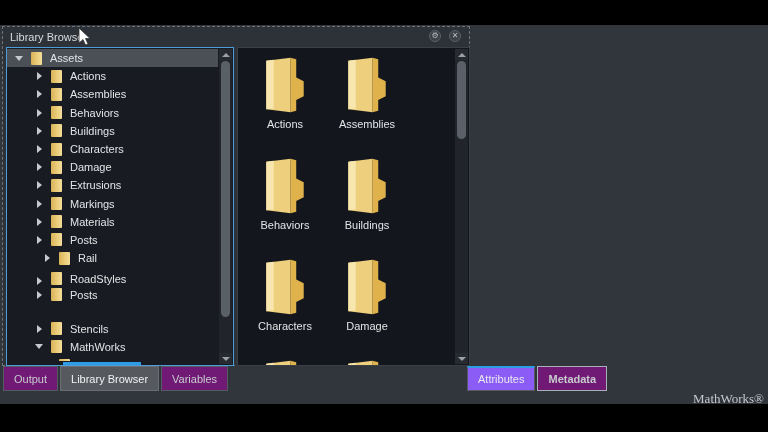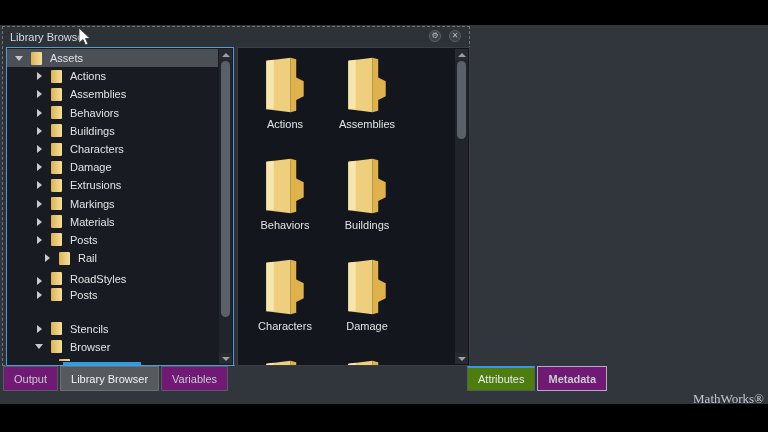--- a/index.html
+++ b/index.html
@@ -50,21 +50,21 @@
   .grid-item { width:82px; display:flex; flex-direction:column; align-items:center; }
   .glabel { font-size:11px; color:#e2e4e6; margin-top:4px; text-align:center; }
 
   
   .tabs-left { position:absolute; left:3px; top:341px; display:flex; gap:2px; }
   .tabs-right { position:absolute; left:467px; top:341px; display:flex; gap:2px; }
   .tab { height:25px; display:flex; align-items:center; justify-content:center;
          font-size:11px; color:#c8cbce; background:#701a75; border:1px solid #565b61;
          padding:0 10px; }
   .tab.active-gray { background:#56595e; color:#f2f3f4; border-color:#6a6e73; }
-  .tab.active-blue { background:#4d7c0f; color:#e8eaec; border-top:2px solid #2d9ce0; }
+  .tab.active-blue { background:#8b5cf6; color:#e8eaec; border-top:2px solid #2d9ce0; }
   .tab.light-border { border-color:#aab0b6;font-weight:bold; }
 
   .brand { position:absolute; right:4px; top:366px; font-family:"Liberation Serif", serif;
            font-size:13px; color:#c4c6ca; }
 
   
   .cursor { position:absolute; left:78px; top:27px; z-index:50; }
 </style>
 </head>
 <body>
@@ -185,21 +185,21 @@
               <span class="tw tw-r"></span>
             </span>
     <span class="sfolder"></span>
     <span class="tlabel">Stencils</span>
   </div>
           <div class="tree-row" style="padding-left: 26px;">
     <span class="twisty">
               <span class="tw tw-d"></span>
             </span>
     <span class="sfolder"></span>
-    <span class="tlabel">Browser</span>
+    <span class="tlabel">MathWorks</span>
   </div>
           <div class="tree-row" style="padding-left: 46px;">
 
     <span class="sfolder"></span>
 
   </div>
         </div>
       <div class="vscroll">
         <div class="vs-up">
             <div class="ar-up"></div>

